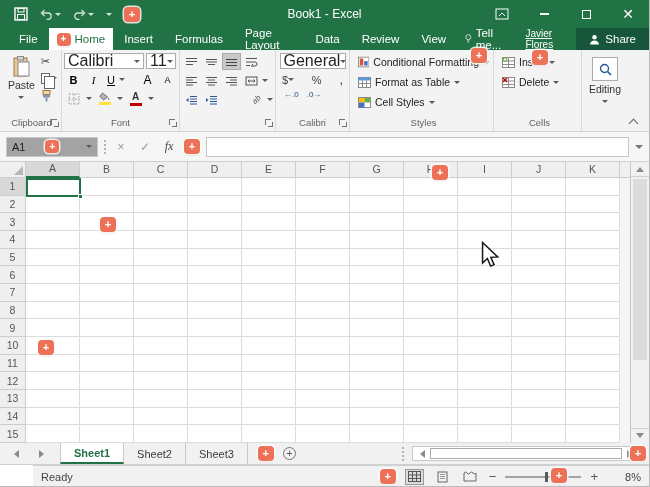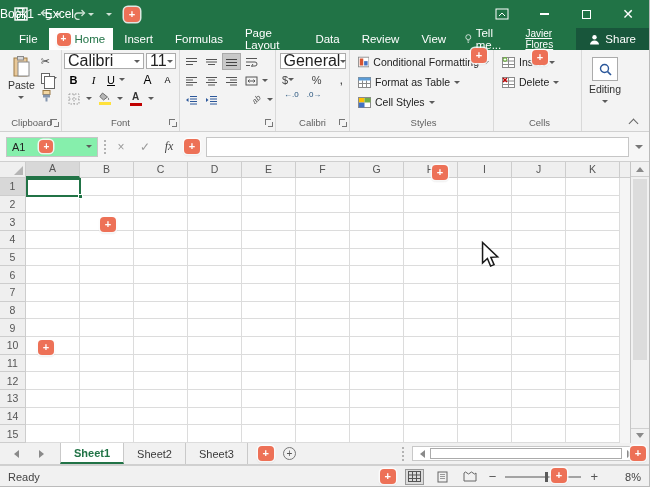--- a/index.html
+++ b/index.html
@@ -18,21 +18,21 @@
   .b-ins  { left:532px; top:50px; }
   .b-colh { left:432px; top:165px; }
   .b-b3   { left:100px; top:217px; }
   .b-a10  { left:38px;  top:340px; }
   .b-hs   { left:630px; top:446px; }
   .b-zoom { left:551px; top:468px; }
 
   
   .titlebar { position:relative; height:28px; background:#217346; display:flex; align-items:center;
               padding-left:14px; gap:12px; }
-  .titlebar .title { position:absolute; left:0; right:0; color:#fff; font-size:12px; }
+  .titlebar .title { position:absolute; left:0; right:0; text-align:center; color:#fff; font-size:12px; }
   .tb-ic { display:inline-flex; align-items:center; gap:2px; }
   .wdd { width:0; height:0; border:3px solid transparent; border-top-color:#cfe3d6; margin-top:3px; }
   .win-controls { position:absolute; right:0; top:0; height:28px; display:flex; align-items:center; }
   .win-btn { width:42px; height:28px; display:flex; align-items:center; justify-content:center; color:#fff; font-size:14px; }
   .max-ic { width:9px; height:9px; border:1px solid #fff; display:inline-block; }
   .min-ic { width:9px; height:2px; background:#fff; display:inline-block; }
 
   
   .tabbar { height:22px; background:#217346; display:flex; align-items:stretch; padding-left:8px; }
   .rtab { color:#fff; font-size:11.5px; padding:0 11px; display:flex; align-items:center; }
@@ -71,22 +71,22 @@
   .dec-ic { font-size:8px; color:#1f4e79; letter-spacing:0; }
   .copy-ic { position:relative; width:9px; height:11px; border:1px solid #666; background:#fff; }
   .copy-ic:before { content:""; position:absolute; left:2px; top:2px; width:9px; height:11px; border:1px solid #666; background:#fff; }
   .chevron-up { position:absolute; right:10px; bottom:6px; width:9px; height:6px; }
   .chevron-up:before { content:""; position:absolute; left:0; top:1px; width:6px; height:6px;
                        border-left:1.5px solid #666; border-top:1.5px solid #666; transform:rotate(45deg); }
 
   
   .formula-bar { height:30px; background:#f6f6f6; border-bottom:1px solid #cfcfcf;
                  display:flex; align-items:center; padding:0 6px; gap:6px; }
-  .name-box { width:92px; height:20px; background:#86efac; border:1px solid #c6c6c6; display:flex;
-              align-items:center; font-size:11px; color:#222; padding:0 5px; gap:14px; }
+  .name-box { width:92px; height:20px; background:#a3a3a3; border:1px solid #c6c6c6; display:flex;
+              align-items:center; font-size:11px; color:#222; padding:0 5px; gap:20px; }
   .name-box .badge { width:14px; height:13px; font-size:10px; }
   .name-box .dd { margin-left:auto; }
   .dots { width:0; height:14px; border-left:2px dotted #b3b3b3; }
   .fb-btn { width:18px; height:18px; display:flex; align-items:center; justify-content:center;
             color:#9a9a9a; font-size:12px; }
   .fx { font-family:"Liberation Serif",serif; font-style:italic; color:#444; font-size:12px; }
   .formula-input { flex:1; height:20px; background:#fff; border:1px solid #c6c6c6; }
   .fb-expand { width:0; height:0; border:4px solid transparent; border-top-color:#777; margin-top:4px; }
 
   
@@ -136,21 +136,21 @@
   .circle-plus { width:13px; height:13px; border:1px solid #767676; border-radius:50%; color:#555;
                  font-size:10px; display:flex; align-items:center; justify-content:center;
                  align-self:center; margin-left:9px; line-height:1; }
   .sheet-bar .dots { align-self:center; margin-left:auto; margin-right:8px; }
   .hscroll { align-self:center; display:flex; align-items:center; width:228px; height:15px;
              background:#fff; border:1px solid #c8c8c8; margin-right:9px; }
   .hthumb { flex:1; height:11px; margin:0 2px; background:#fff; border:1px solid #ababab; }
 
   
   .status-bar { height:22px; background:#f1f1f1; border-top:1px solid #d0d0d0; display:flex;
-                align-items:center; padding:0 8px; font-size:11px; color:#444; }
+                align-items:center; padding:0 8px; font-size:11px; color:#444;margin-left:33px; }
   .status-right { margin-left:auto; display:flex; align-items:center; gap:9px; }
   .view-btn { width:19px; height:16px; display:flex; align-items:center; justify-content:center; }
   .view-btn.active { background:#dcdcdc; border:1px solid #999; }
   .zoom-minus,.zoom-plus { color:#555; font-size:13px; }
   .zoom-track { position:relative; width:76px; height:2px; background:#a3a3a3; }
   .zoom-handle { position:absolute; left:52%; top:-4px; width:3px; height:10px; background:#5a5a5a; }
   .zoom-pct { width:34px; text-align:right; }
 
   
   .cursor { position:absolute; left:481px; top:241px; z-index:60; }

